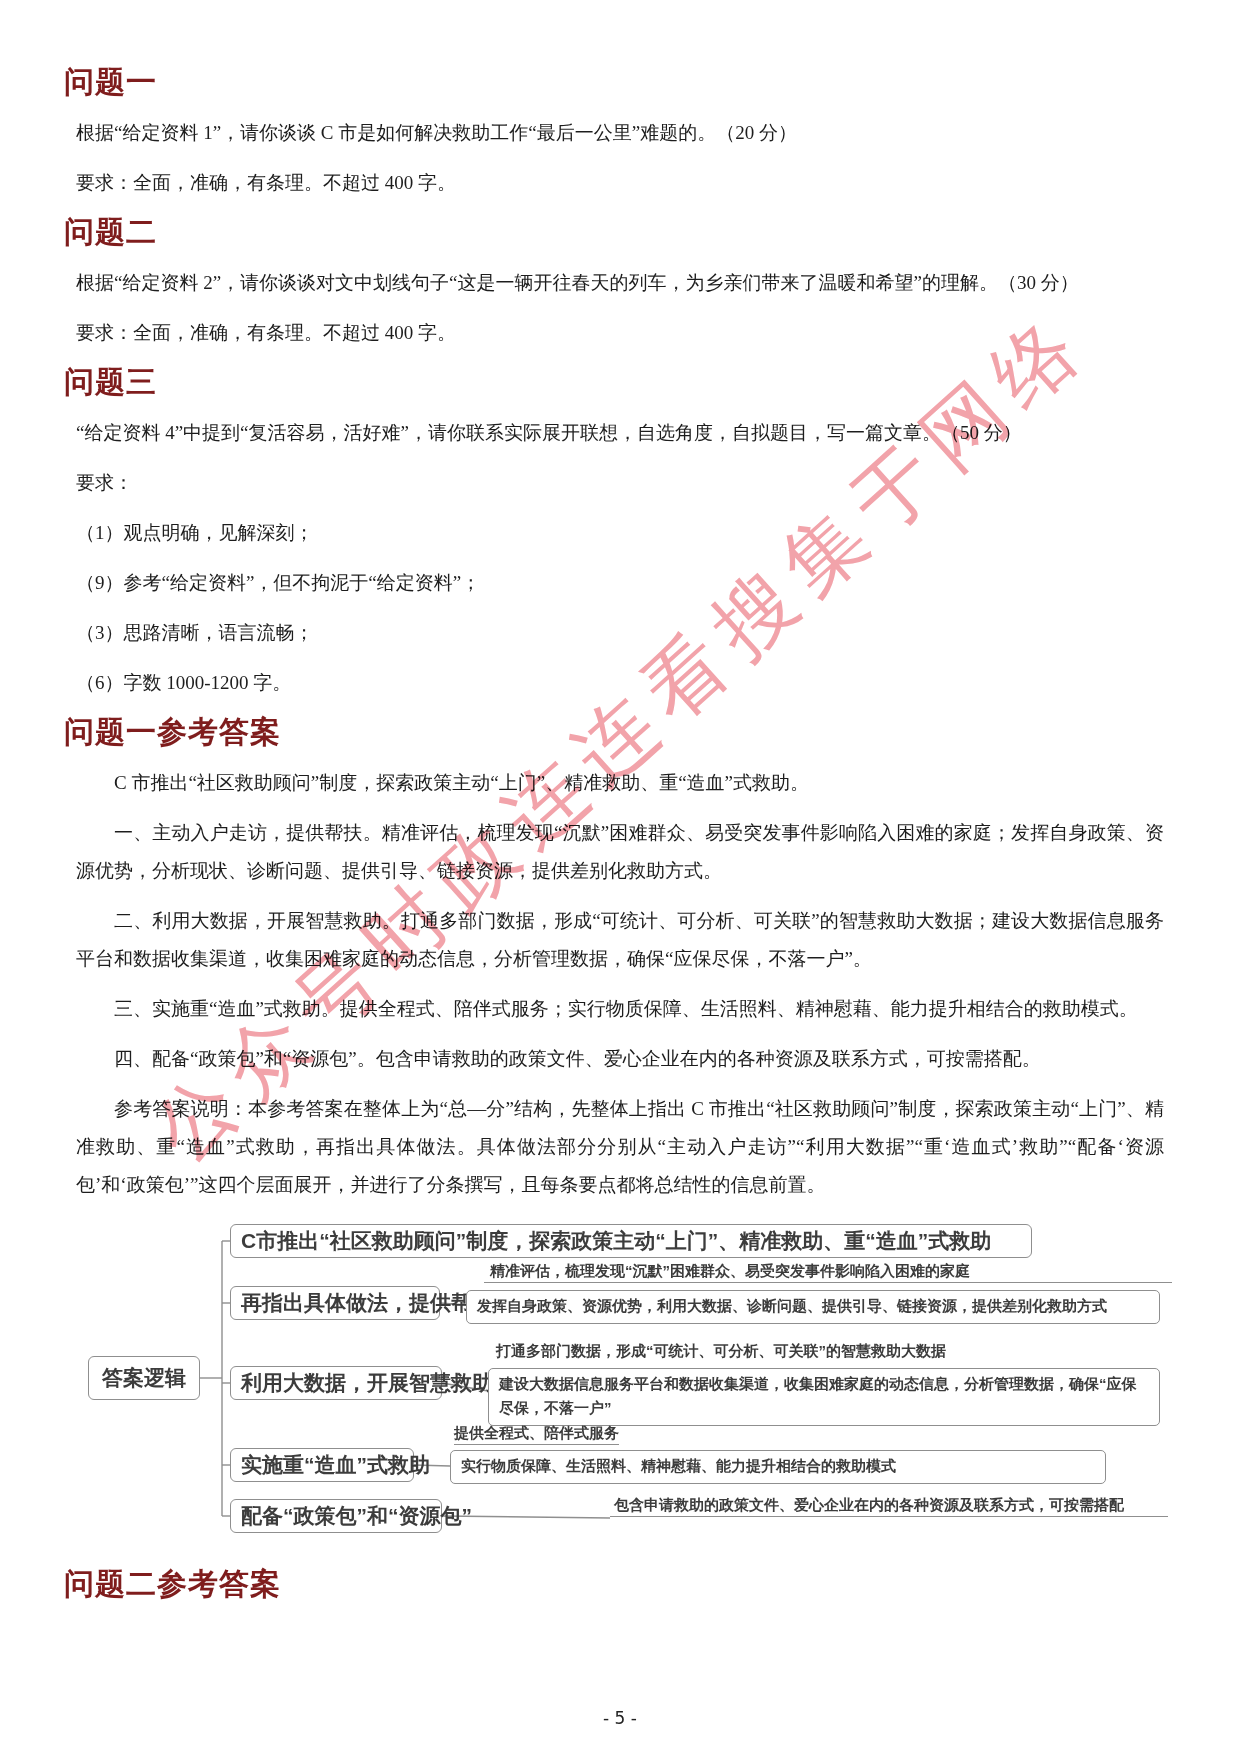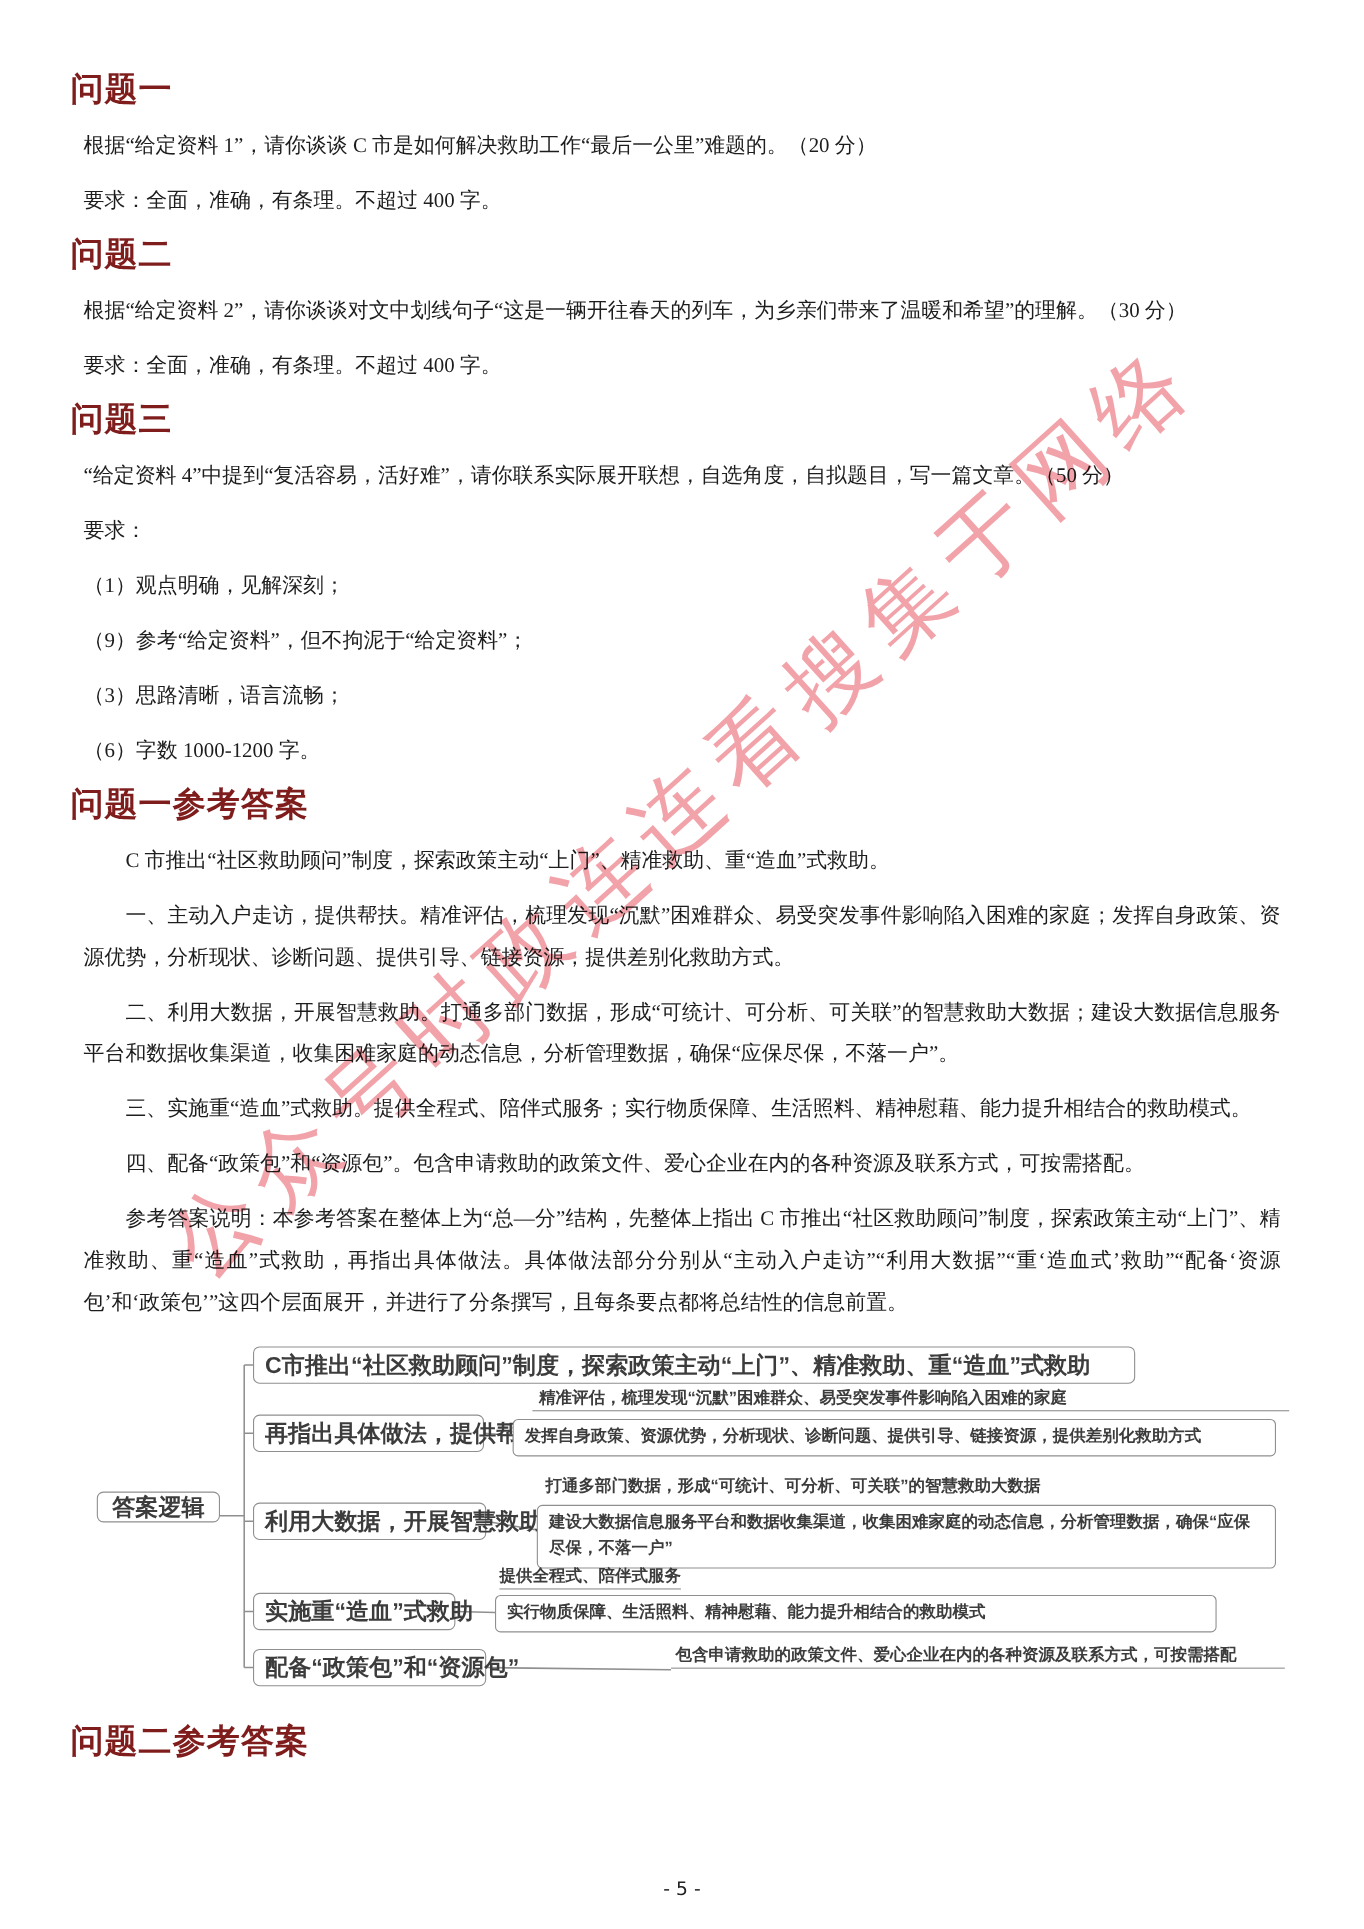--- a/index.html
+++ b/index.html
@@ -70,27 +70,27 @@
         <polyline points="158,87 166,87" stroke="#8f8f8f" stroke-width="1.4"></polyline>
         <polyline points="158,167 166,167" stroke="#8f8f8f" stroke-width="1.4"></polyline>
         <polyline points="158,249 166,249" stroke="#8f8f8f" stroke-width="1.4"></polyline>
         <polyline points="158,300 166,300" stroke="#8f8f8f" stroke-width="1.4"></polyline>
         <polyline points="376,87 402,89" stroke="#8f8f8f" stroke-width="1.4"></polyline>
         <polyline points="378,167 424,175" stroke="#8f8f8f" stroke-width="1.4"></polyline>
         <polyline points="350,249 386,250" stroke="#8f8f8f" stroke-width="1.4"></polyline>
         <polyline points="378,300 546,302" stroke="#8f8f8f" stroke-width="1.4"></polyline>
       </svg>
 
-      <div class="mm-box" style="left:24px;top:140px;width:112px;height:28px;justify-content:center;">答案逻辑</div>
+      <div class="mm-box" style="left:24px;top:140px;width:112px;height:44px;justify-content:center;">答案逻辑</div>
 
       <div class="mm-box" style="left:166px;top:8px;width:802px;height:34px;">C市推出“社区救助顾问”制度，探索政策主动“上门”、精准救助、重“造血”式救助</div>
 
       <div class="mm-box" style="left:166px;top:70px;width:210px;height:34px;">再指出具体做法，提供帮扶</div>
       <div class="mm-note mm-underline" style="left:420px;top:44px;width:688px;padding-left:6px;">精准评估，梳理发现“沉默”困难群众、易受突发事件影响陷入困难的家庭</div>
-      <div class="mm-detail" style="left:402px;top:74px;width:694px;height:34px;white-space:nowrap;">发挥自身政策、资源优势，分析现状、诊断问题、提供引导、链接资源，提供差别化救助方式</div>
+      <div class="mm-detail" style="left:402px;top:74px;width:694px;height:34px;white-space:nowrap;">发挥自身政策、资源优势，利用大数据、诊断问题、提供引导、链接资源，提供差别化救助方式</div>
 
       <div class="mm-box" style="left:166px;top:150px;width:212px;height:34px;">利用大数据，开展智慧救助</div>
       <div class="mm-note" style="left:432px;top:124px;">打通多部门数据，形成“可统计、可分析、可关联”的智慧救助大数据</div>
       <div class="mm-detail" style="left:424px;top:152px;width:672px;height:58px;">建设大数据信息服务平台和数据收集渠道，收集困难家庭的动态信息，分析管理数据，确保“应保尽保，不落一户”</div>
 
       <div class="mm-box" style="left:166px;top:232px;width:184px;height:34px;">实施重“造血”式救助</div>
       <div class="mm-note mm-underline" style="left:390px;top:206px;">提供全程式、陪伴式服务</div>
       <div class="mm-detail" style="left:386px;top:234px;width:656px;height:34px;white-space:nowrap;">实行物质保障、生活照料、精神慰藉、能力提升相结合的救助模式</div>
 
       <div class="mm-box" style="left:166px;top:283px;width:212px;height:34px;text-align:center;">配备“政策包”和“资源包”</div>

